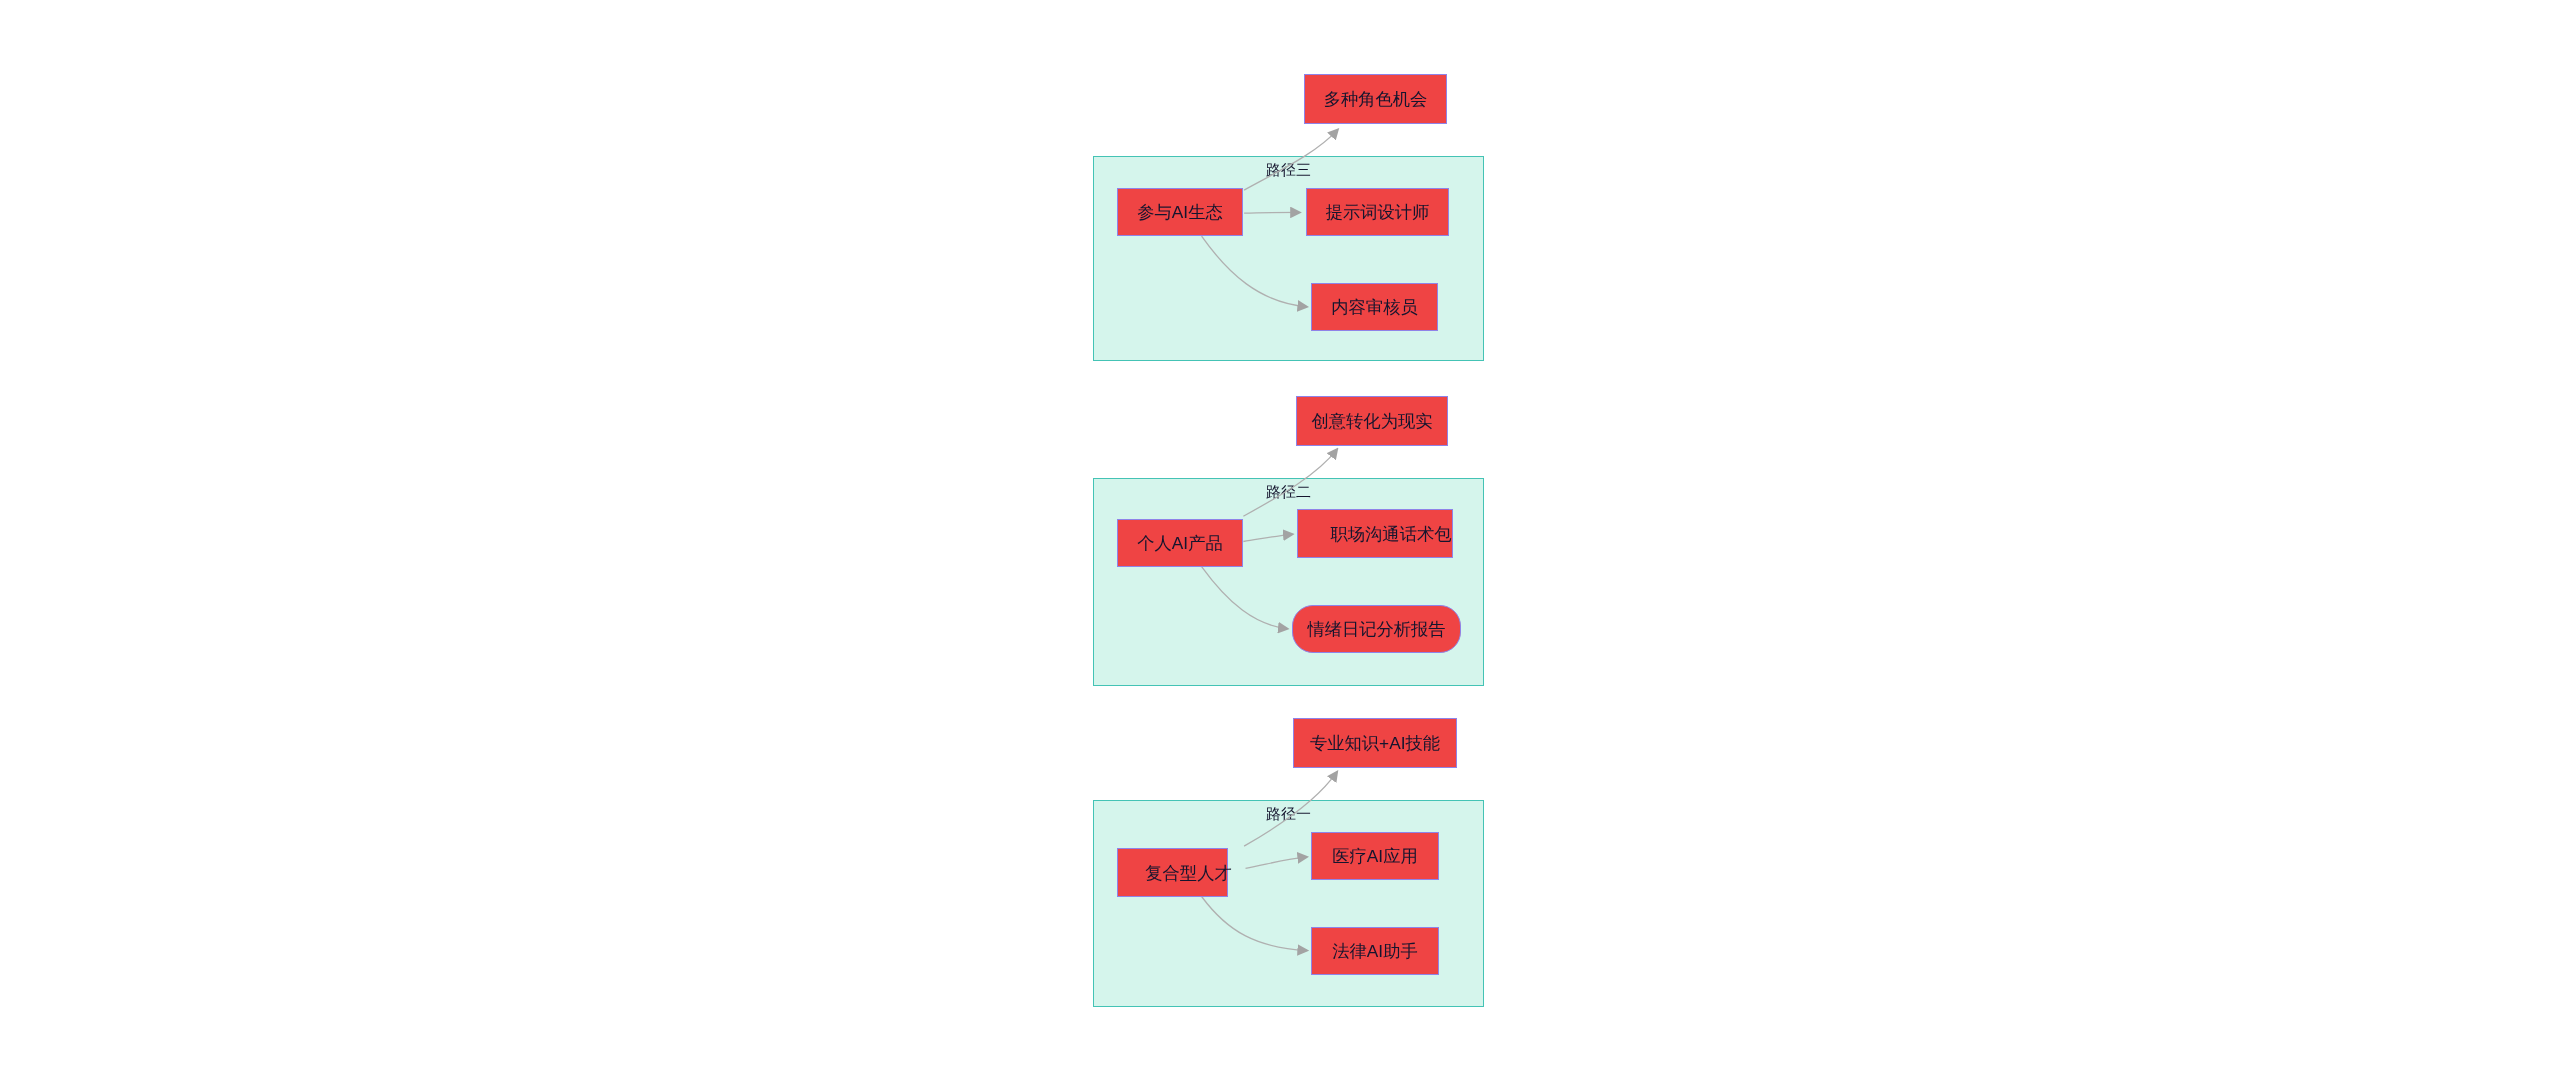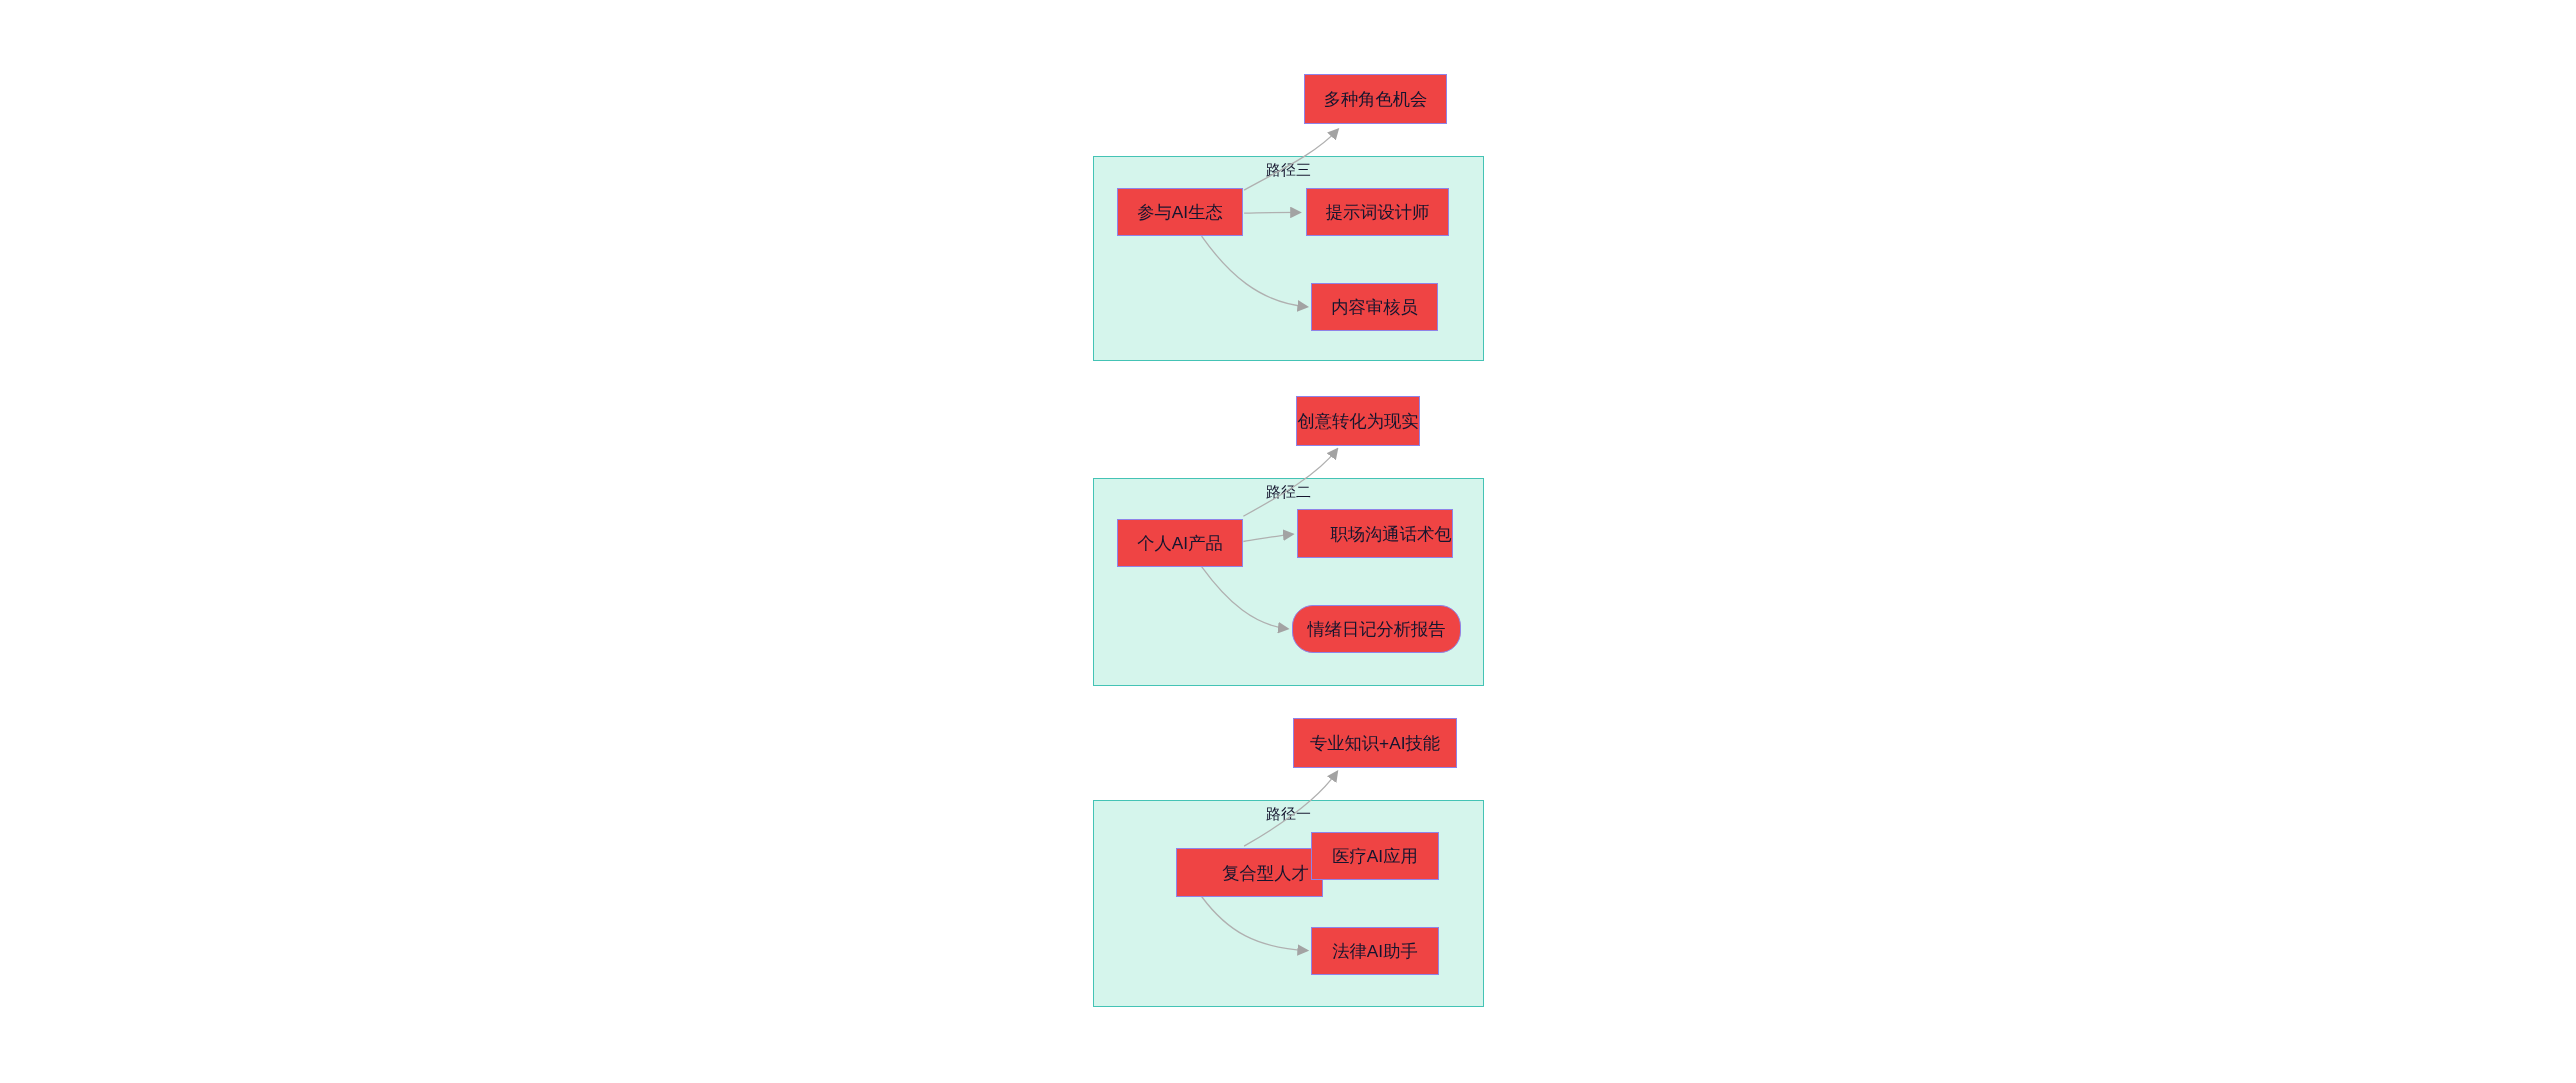--- a/index.html
+++ b/index.html
@@ -93,37 +93,37 @@
     <path class="link" marker-end="url(#arrow)" d="M 1726 717 C 1778 688, 1828 660, 1856 624"></path>
     <path class="link" marker-end="url(#arrow)" d="M 1726 752 C 1752 748, 1772 744, 1794 742"></path>
     <path class="link" marker-end="url(#arrow)" d="M 1668 787 C 1705 838, 1742 868, 1787 873"></path>
     <path class="link" marker-end="url(#arrow)" d="M 1727 1175 C 1778 1146, 1828 1112, 1856 1072"></path>
     <path class="link" marker-end="url(#arrow)" d="M 1729 1206 C 1760 1200, 1785 1193, 1814 1190"></path>
     <path class="link" marker-end="url(#arrow)" d="M 1668 1245 C 1705 1295, 1745 1316, 1814 1320"></path>
   </svg>
 
   <div class="node" style="left:1304px; top:74px; width:143px; height:50px;">多种角色机会</div>
 
-  <div class="node" style="left:1296px; top:396px; width:124px; height:50px;">创意转化为现实</div>
+  <div class="node" style="left:1296px; top:396px; width:152px; height:50px;">创意转化为现实</div>
 
   <div class="node" style="left:1293px; top:718px; width:164px; height:50px;">专业知识+AI技能</div>
 
   <div class="node" style="left:1117px; top:188px; width:126px; height:48px;text-align:center;">参与AI生态</div>
 
   <div class="node" style="left:1306px; top:188px; width:143px; height:48px;">提示词设计师</div>
 
   <div class="node" style="left:1311px; top:283px; width:127px; height:48px;font-family:Liberation Mono, monospace;">内容审核员</div>
 
   <div class="node" style="left:1117px; top:519px; width:126px; height:48px;">个人AI产品</div>
 
   <div class="node" style="left:1297px; top:509px; width:156px; height:49px;padding-left:32px;">职场沟通话术包</div>
 
   <div class="node" style="left:1292px; top:605px; width:169px; height:48px;border-radius:21px;">情绪日记分析报告</div>
 
-  <div class="node" style="left:1176px; top:848px; width:147px; height:49px;padding-left:32px;">复合型人才</div>
+  <div class="node" style="left:1117px; top:848px; width:111px; height:49px;padding-left:32px;">复合型人才</div>
 
   <div class="node" style="left:1311px; top:832px; width:128px; height:48px;">医疗AI应用</div>
 
   <div class="node" style="left:1311px; top:927px; width:128px; height:48px;">法律AI助手</div>
 
 
 </div>
 
 
 </body></html>

